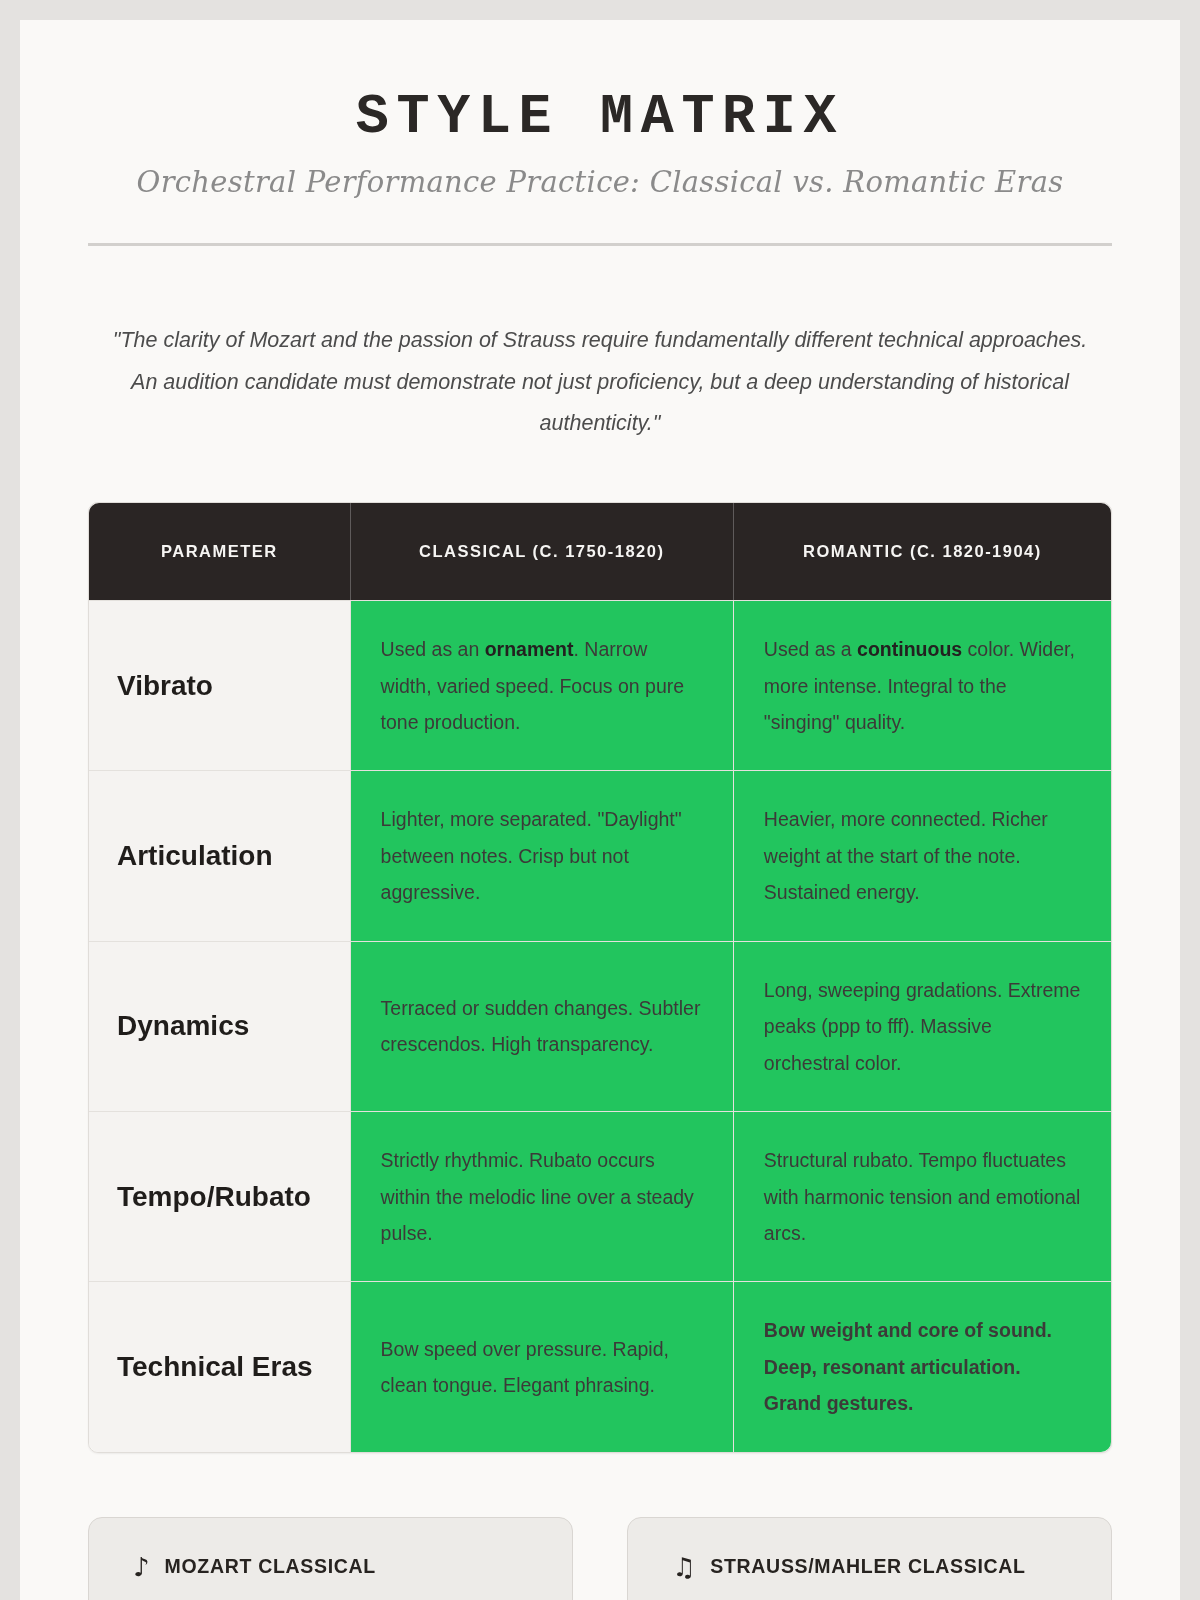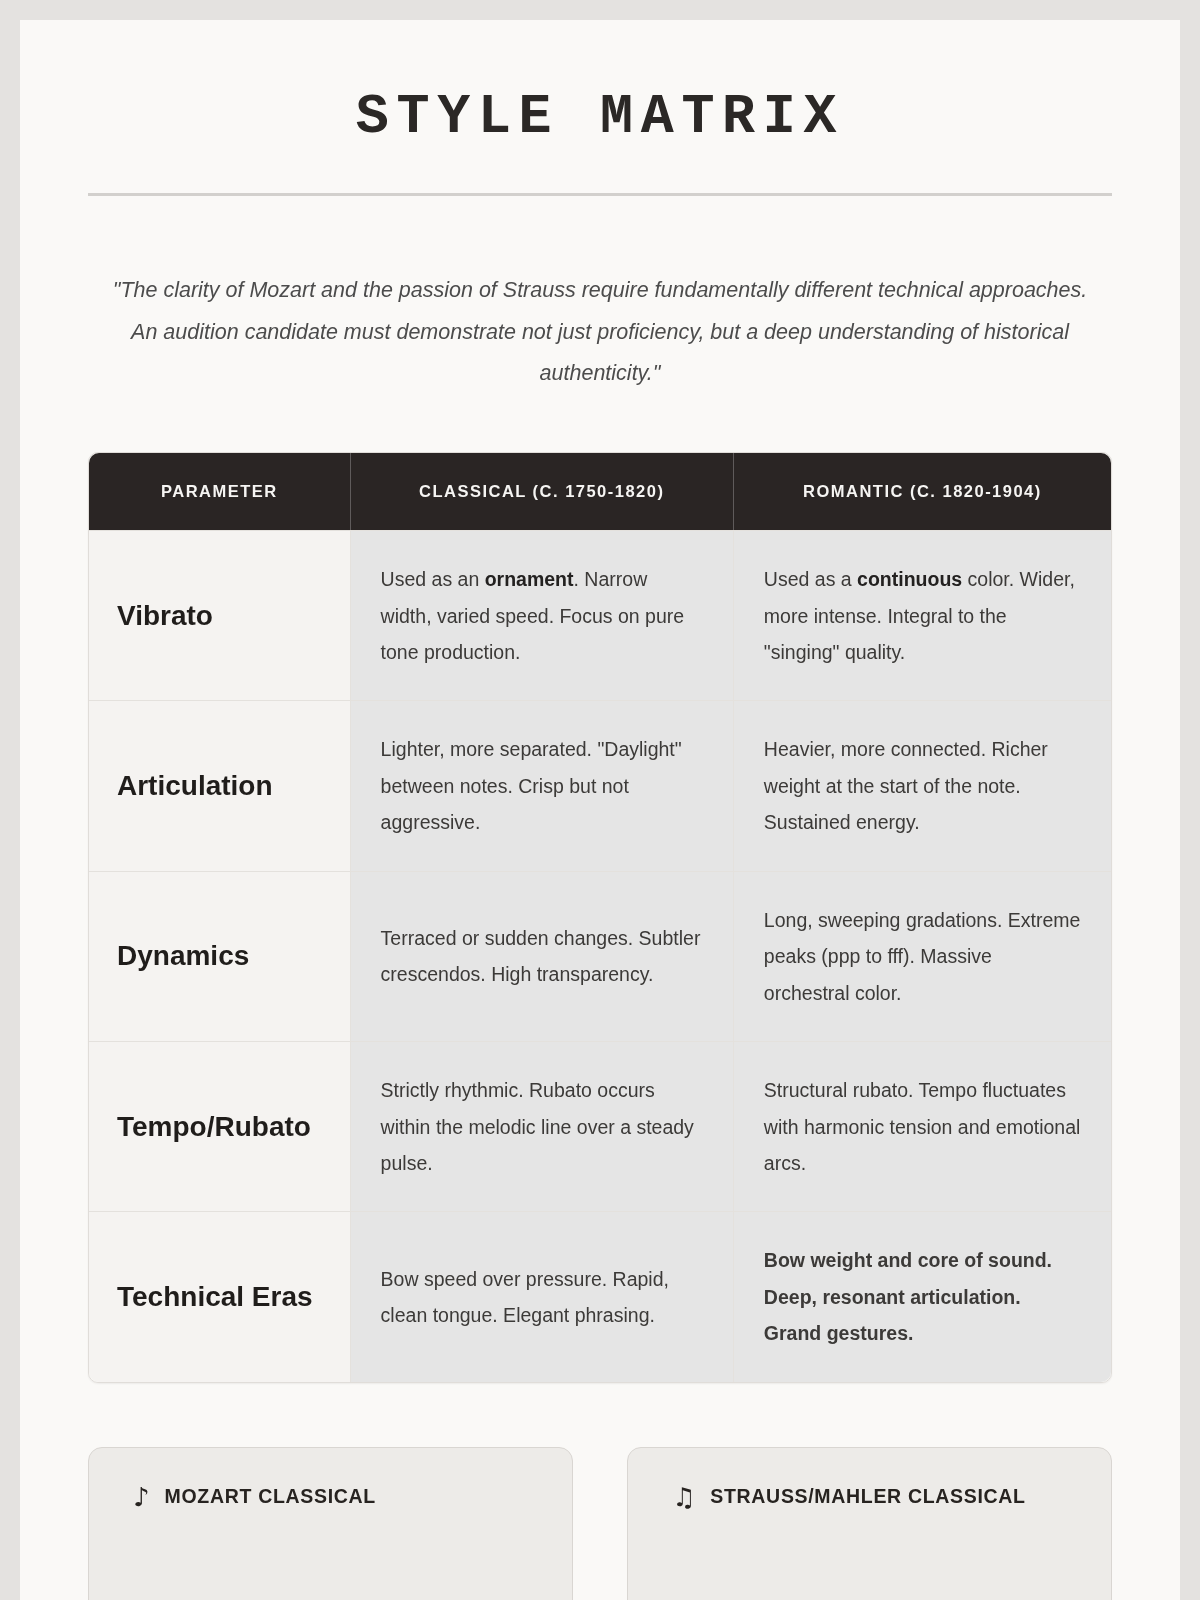--- a/index.html
+++ b/index.html
@@ -64,37 +64,37 @@
     border-radius: 10px;
     box-shadow: 0 1px 2px rgba(0,0,0,0.06);
   }
   table.matrix th {
     background: #2a2524;
     color: #f6f5f3;
     font-size: 16.5px;
     font-weight: 700;
     letter-spacing: 0.09em;
     text-align: center;
-    padding: 29px 12px;
+    padding: 39px 12px;
     border-left: 1px solid rgba(255,255,255,0.25);
   }
   table.matrix th:first-child { border-left: none; border-top-left-radius: 10px; }
   table.matrix th:last-child  { border-top-right-radius: 10px; }
   table.matrix col.c-param    { width: 25.5%; }
   table.matrix col.c-classical{ width: 37.5%; }
   table.matrix col.c-romantic { width: 37%; }
 
   table.matrix td {
     vertical-align: middle;
     border-top: 1px solid #e4e1dd;
     border-left: 1px solid #e4e1dd;
     font-size: 19.5px;
     line-height: 1.87;
     color: #3c3a38;
-    background: #e5e5e5;
+    background: #22c55e;
     padding: 30px 30px;
   }
   table.matrix td:first-child { border-left: none; }
   table.matrix td.param {
     background: #f5f3f1;
     font-weight: 700;
     font-size: 28px;
     color: #201d1b;
     padding-left: 28px;
   }
@@ -135,20 +135,21 @@
     color: #272320;
   }
 </style>
 </head>
 <body>
 
 <div class="page">
 
   <header class="doc-header">
     <h1 class="doc-title">STYLE MATRIX</h1>
+    <div class="doc-subtitle">Orchestral Performance Practice: Classical vs. Romantic Eras</div>
     <hr class="divider">
   </header>
 
   <blockquote class="pull-quote">"The clarity of Mozart and the passion of Strauss require fundamentally different technical approaches. An audition candidate must demonstrate not just proficiency, but a deep understanding of historical authenticity."</blockquote>
 
   <div class="matrix-wrap">
     <table class="matrix">
       <colgroup>
         <col class="c-param">
           <col class="c-classical">

